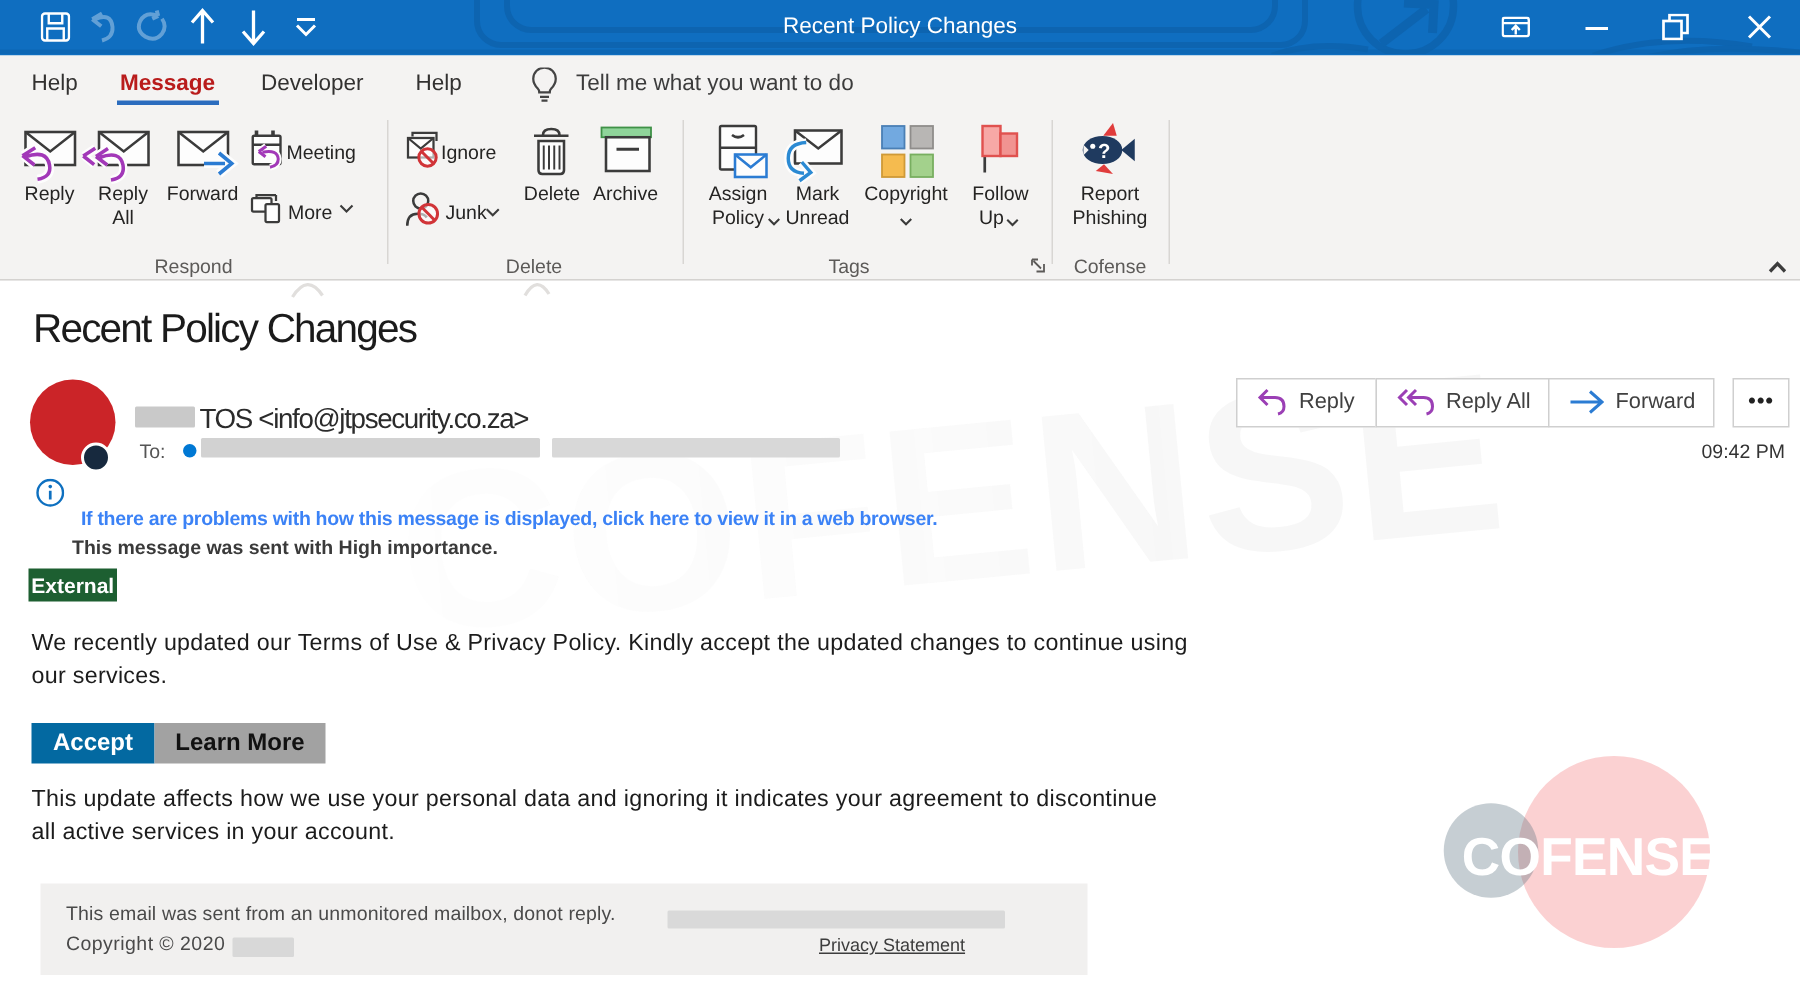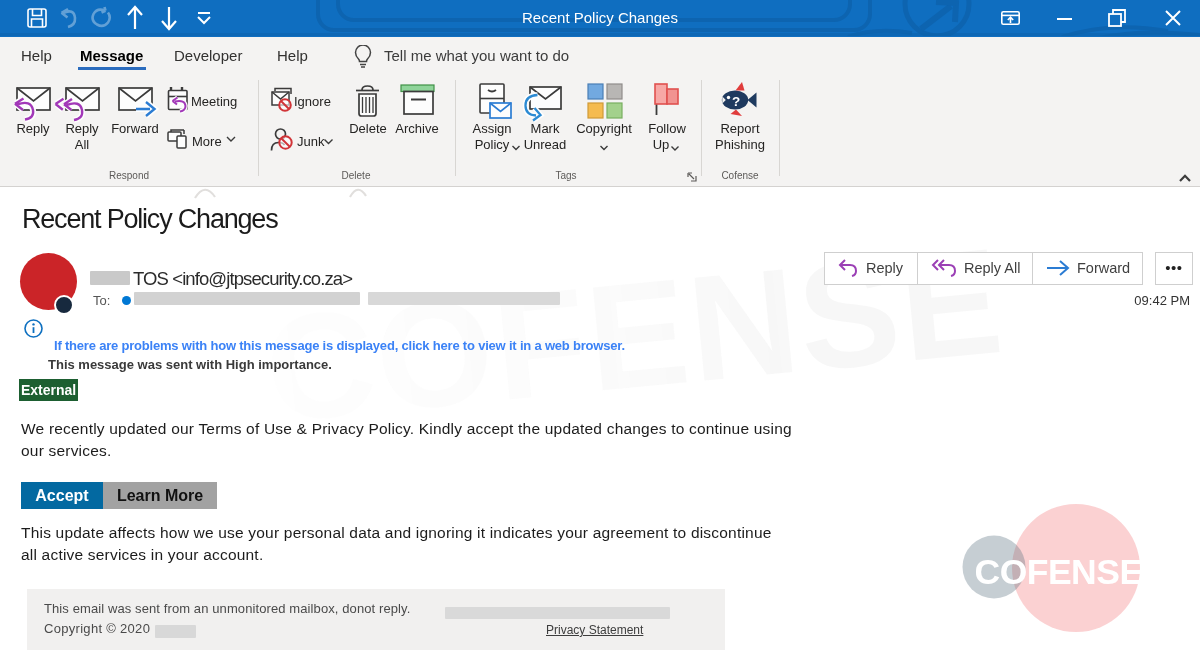--- a/index.html
+++ b/index.html
@@ -11,21 +11,21 @@
 #titlebar { position:absolute; left:0; top:0; width:1200px; height:37px; background:#0f6ec0; overflow:hidden; }
 #titlebar .wm { position:absolute; }
 #titletext { position:absolute; left:0; top:0; width:1200px; height:35px; line-height:35px; text-align:center; color:#fff; font-size:15px; }
 
 
 #menubar { position:absolute; left:0; top:37px; width:1200px; height:37px; background:#f4f3f2; }
 .tab { position:absolute; top:0; height:37px; line-height:37px; font-size:15px; color:#323130; }
 
 
 #ribbon { position:absolute; left:0; top:74px; width:1200px; height:113px; background:#f4f3f2; border-bottom:1px solid #d4d2d0; }
-.glabel { position:absolute; top:96px; font-size:10px; color:#5c5a58; text-align:center; }
+.glabel { position:absolute; top:96px; font-size:13px; color:#5c5a58; text-align:center; }
 .rdiv { position:absolute; top:6px; height:96px; width:1px; background:#d8d6d3; }
 .biglabel { position:absolute; font-size:13px; color:#252423; text-align:center; line-height:16px; }
 .smlabel { position:absolute; font-size:13px; color:#252423; }
 
 
 #content { position:absolute; left:0; top:188px; width:1200px; height:482px; background:#fff; overflow:hidden; }
 #h1 { position:absolute; left:22px; top:16px; font-size:27px; color:#1b1b1b; letter-spacing:-1.2px; }
 #avatar { position:absolute; left:20px; top:65px; width:57px; height:57px; border-radius:50%; background:#cb2428; }
 #presence { position:absolute; left:54px; top:107px; width:20px; height:20px; border-radius:50%; background:#17293e; border:2.5px solid #fff; }
 #sender { position:absolute; left:133px; top:80px; font-size:18.5px; color:#2b2b2b; letter-spacing:-0.9px; }
@@ -101,21 +101,21 @@
     <rect x="1" y="5" width="12" height="12" fill="none" stroke="#fff" stroke-width="1.8"></rect>
     <path d="M 5 5 V 1 H 17 V 13 H 13" fill="none" stroke="#fff" stroke-width="1.8"></path>
   </svg>
   <svg class="wm" width="18" height="18" viewBox="0 0 18 18" style="left:1164px;top:9px">
     <path d="M 2 2 L 16 16 M 16 2 L 2 16" stroke="#fff" stroke-width="2"></path>
   </svg>
 </div>
 
 <div id="menubar">
   <div class="tab" style="left:21px">Help</div>
-  <div class="tab" style="left:80px;font-weight:bold;color:#000000">Message</div>
+  <div class="tab" style="left:80px;font-weight:bold;color:#b91c1c">Message</div>
   <div class="tab" style="left:174px">Developer</div>
   <div class="tab" style="left:277px">Help</div>
   <div class="abs" style="left:78px;top:30px;width:68px;height:3px;background:#2b6cbe"></div>
   <svg class="abs" width="18" height="24" viewBox="0 0 18 24" style="left:354px;top:8px">
     <g fill="none" stroke="#444" stroke-width="1.5">
       <path d="M 4.5 14 Q 1.5 11 1.5 7.5 A 7.5 7.5 0 0 1 16.5 7.5 Q 16.5 11 13.5 14 Q 12.5 15 12.5 16.5 H 5.5 Q 5.5 15 4.5 14 Z"></path>
       <path d="M 6 19.5 H 12 M 7 22 H 11"></path>
     </g>
   </svg>
   <div class="tab" style="left:384px;color:#3c3c3c">Tell me what you want to do</div>

